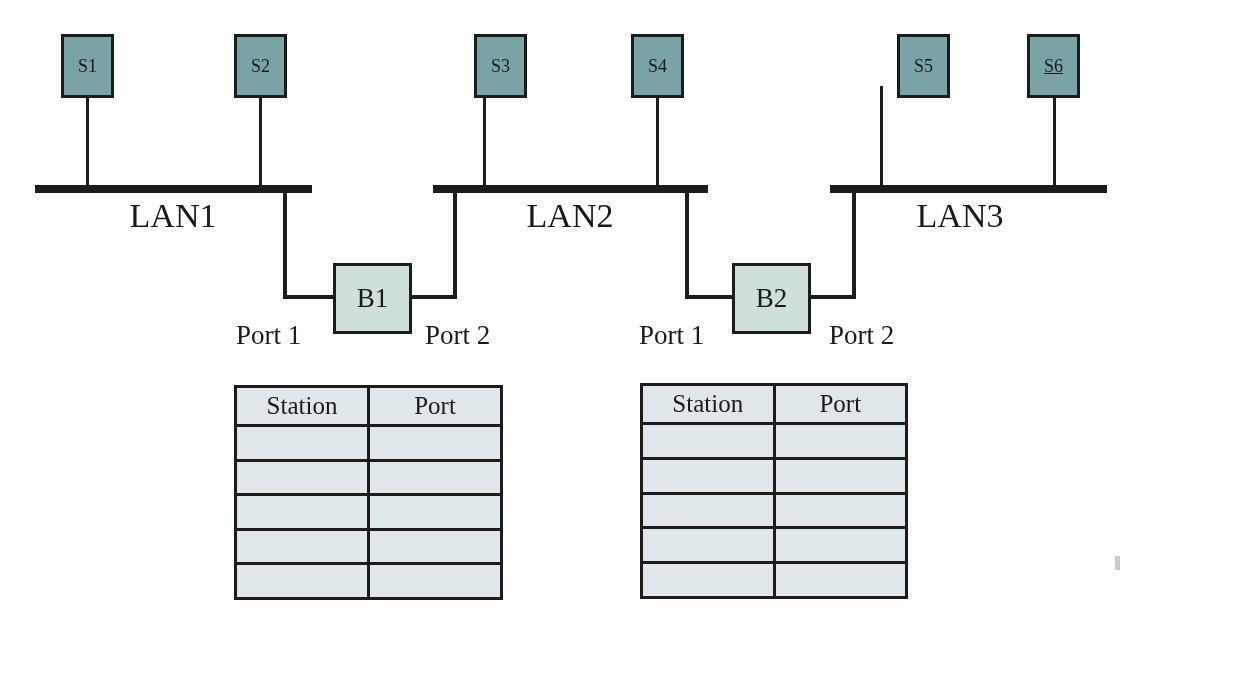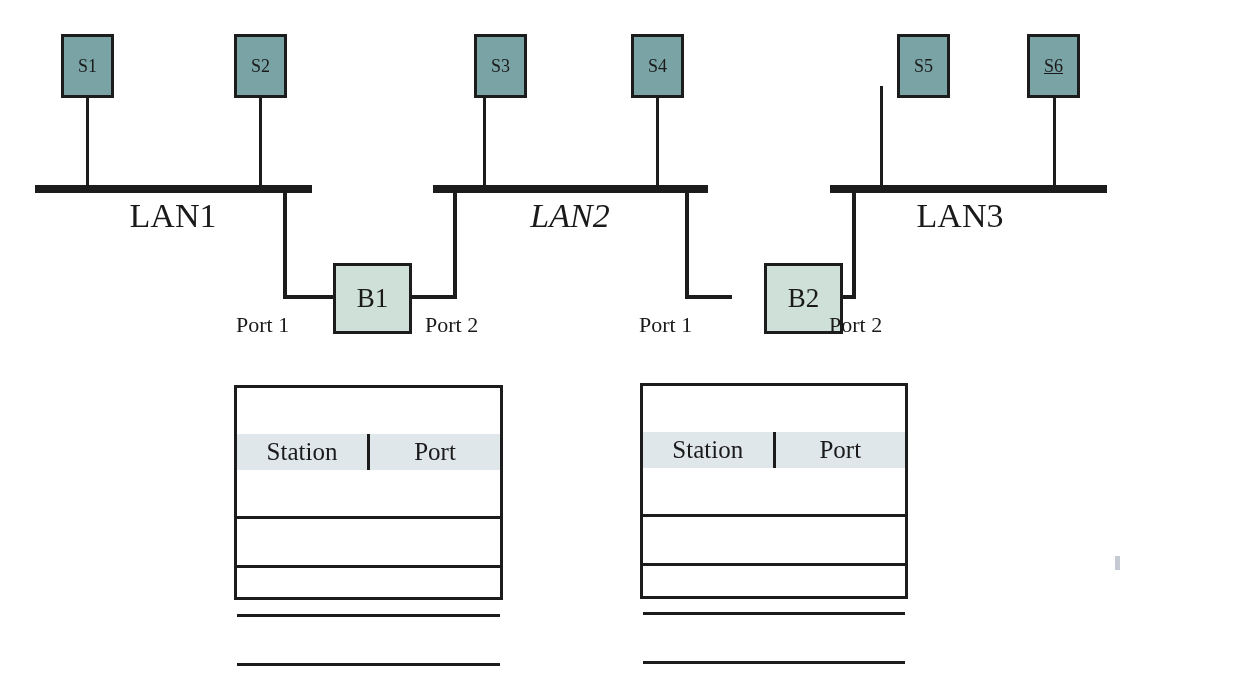--- a/index.html
+++ b/index.html
@@ -28,27 +28,27 @@
   }
   .station-drop{width:3px;top:86px;height:101px;}
   
   .bridge{
     position:absolute;top:263px;width:79px;height:71px;box-sizing:border-box;
     background:var(--bridge-fill);border:3px solid var(--line);
     display:flex;align-items:center;justify-content:center;font-size:27px;
   }
   .conn-v{width:4px;top:189px;height:110px;}
   .conn-h{height:4px;top:295px;}
-  .port-label{position:absolute;top:312px;font-size:22px;white-space:nowrap;}
+  .port-label{position:absolute;top:320px;font-size:27px;white-space:nowrap;}
   
   .ftable{
     position:absolute;box-sizing:border-box;border:3px solid var(--line);
     display:flex;flex-direction:column;
   }
-  .trow{display:flex;flex:1 1 auto;border-top:3px solid var(--line);min-height:0;margin-top:46px;}
+  .trow{display:flex;flex:1 1 auto;border-top:3px solid var(--line);min-height:0;}
   .trow:first-child{border-top:none;}
   .thead{flex:0 0 36px;}
   .tcell{
     flex:1 1 50%;background:var(--table-fill);
     display:flex;align-items:center;justify-content:center;
     font-size:25px;min-width:0;
   }
   .tcell:first-child{border-right:3px solid var(--line);}
   
   .artifact{position:absolute;left:1115px;top:556px;width:5px;height:14px;background:#c5c9d1;}
@@ -56,21 +56,21 @@
 </head>
 <body>
 
 <div class="canvas">
 
   <div class="lan-bar" style="left:35px;width:277px;"></div>
   <div class="lan-bar" style="left:433px;width:275px;"></div>
   <div class="lan-bar" style="left:830px;width:277px;"></div>
 
   <div class="lan-label" style="left:173px;">LAN1</div>
-  <div class="lan-label" style="left:570px;font-style:italic;">LAN2</div>
+  <div class="lan-label" style="left:570px;">LAN2</div>
   <div class="lan-label" style="left:960px;">LAN3</div>
 
   <div class="vline station-drop" style="left:86px;"></div>
   <div class="vline station-drop" style="left:259px;"></div>
   <div class="vline station-drop" style="left:483px;"></div>
   <div class="vline station-drop" style="left:656px;"></div>
   <div class="vline station-drop" style="left:880px;"></div>
   <div class="vline station-drop" style="left:1053px;"></div>
 
   <div class="station" style="left:61px;">
@@ -98,21 +98,21 @@
   <div class="vline conn-v" style="left:453px;"></div>
 
   <div class="vline conn-v" style="left:685px;"></div>
   <div class="hline conn-h" style="left:685px;width:47px;"></div>
   <div class="hline conn-h" style="left:810px;width:46px;"></div>
   <div class="vline conn-v" style="left:852px;"></div>
 
   <div class="bridge" style="left:333px;">
       <span>B1</span>
     </div>
-  <div class="bridge" style="left:764px;">
+  <div class="bridge" style="left:732px;">
       <span>B2</span>
     </div>
 
   <div class="port-label" style="left:236px;">Port 1</div>
   <div class="port-label" style="left:425px;">Port 2</div>
   <div class="port-label" style="left:639px;">Port 1</div>
   <div class="port-label" style="left:829px;">Port 2</div>
 
   <div class="ftable" style="left:234px;top:385px;width:269px;height:215px;">
     <div class="trow thead">

